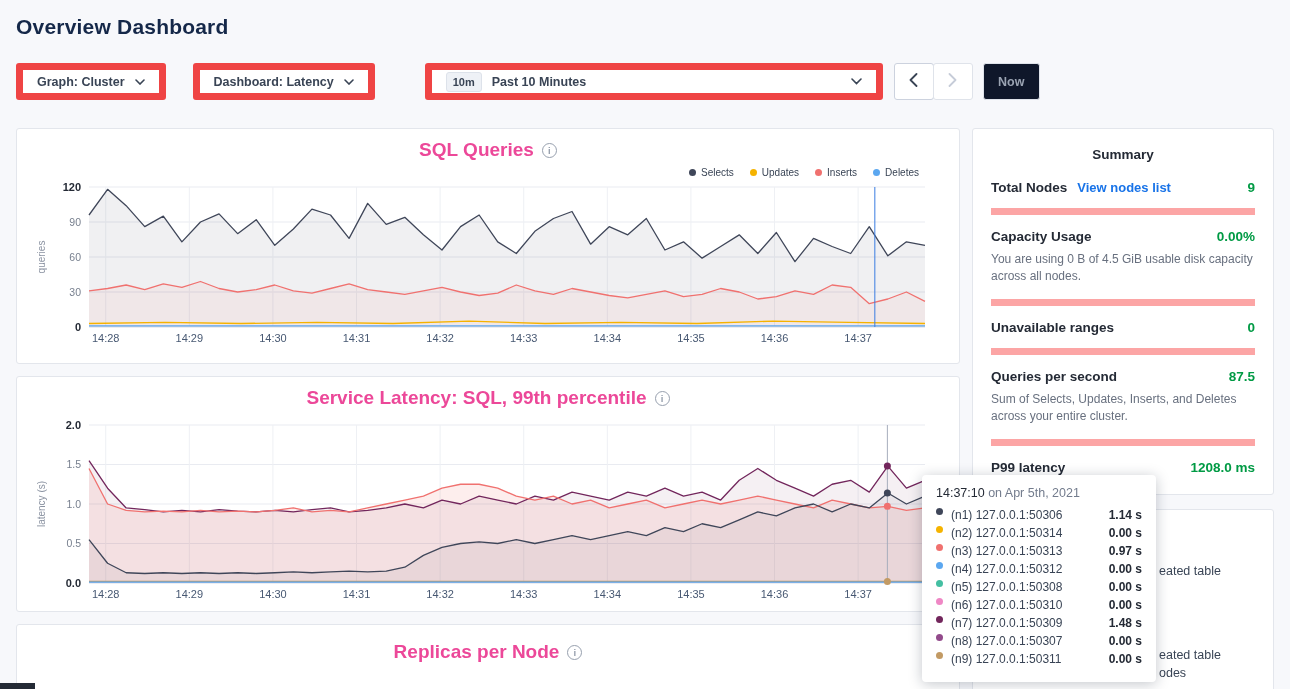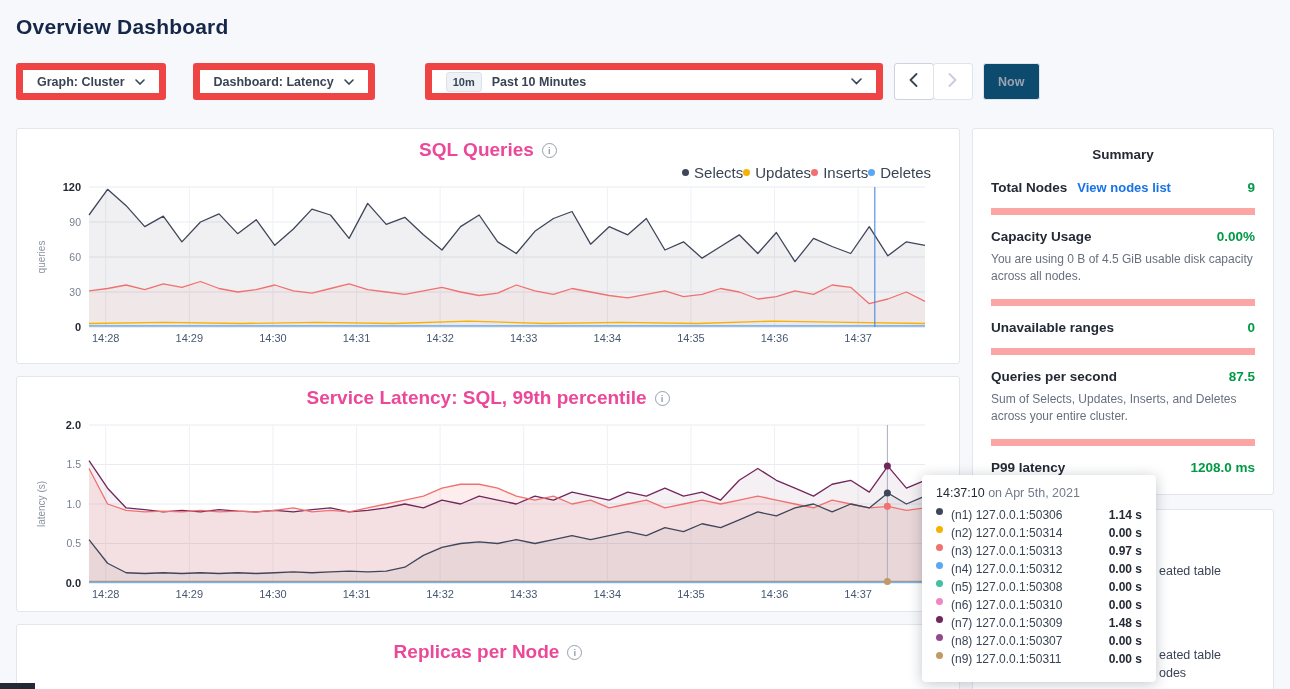--- a/index.html
+++ b/index.html
@@ -32,21 +32,21 @@
     font-size:11px; font-weight:700; color:#394455; padding:3px 6px;
   }
   .arrow-group { display:flex; margin-left:11px; }
   .arrow-btn {
     width:40px; height:37px; background:#fff; border:1px solid #ccd2de;
     border-radius:3px; display:flex; align-items:center; justify-content:center;
     cursor:pointer;
   }
   .arrow-btn + .arrow-btn { margin-left:-1px; border-color:#dfe3ea; cursor:default; }
   .now-btn {
-    margin-left:10px; width:57px; height:37px; background:#0c4a6e;
+    margin-left:10px; width:57px; height:37px; background:#0f172a;
     border:1px solid #dfe3ea; border-radius:3px; font-size:12.5px;
     font-weight:700; color:#9aa3b2; cursor:default;
     font-family:"Liberation Sans", sans-serif;
   }
 
   
   .main { display:flex; gap:12px; margin-top:28px; align-items:flex-start; }
   .charts-col { width:944px; display:flex; flex-direction:column; gap:12px; }
   .sidebar { flex:1; display:flex; flex-direction:column; gap:14px; }
 
@@ -60,22 +60,22 @@
     display:flex; justify-content:center; align-items:center; gap:8px;
     font-size:19px; font-weight:700; color:#ec4899; height:18px;
   }
   .info-icon {
     width:15px; height:15px; border:1.5px solid #97a0ae; border-radius:50%;
     color:#97a0ae; font-size:9.5px; display:inline-flex; align-items:center;
     justify-content:center; cursor:pointer;
   }
   .info-icon::after { content:"i"; font-weight:700; }
   .legend-row {
-    display:flex; justify-content:flex-end; margin:6px 12px 0 0;
-    height:14px; font-size:15px; color:#394455;
+    display:flex; justify-content:flex-end; gap:16px; margin:6px 24px 0 0;
+    height:14px; font-size:10px; color:#394455;
   }
   .legend-item { display:inline-flex; align-items:center; cursor:pointer; }
   .legend-item .dot { width:7px; height:7px; border-radius:50%; margin-right:5px; display:inline-block; }
   svg.chart { display:block; margin-top:2px; }
 
   
   .card {
     background:#fff; border:1px solid #e3e6ec; border-radius:3px;
     padding:10px 18px 6px 18px;
   }

